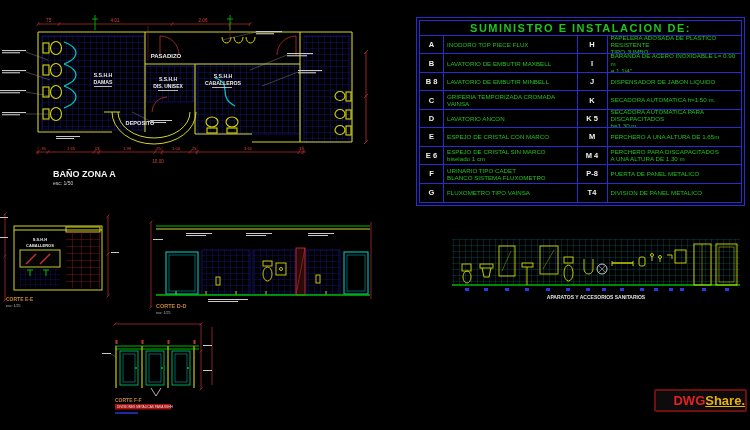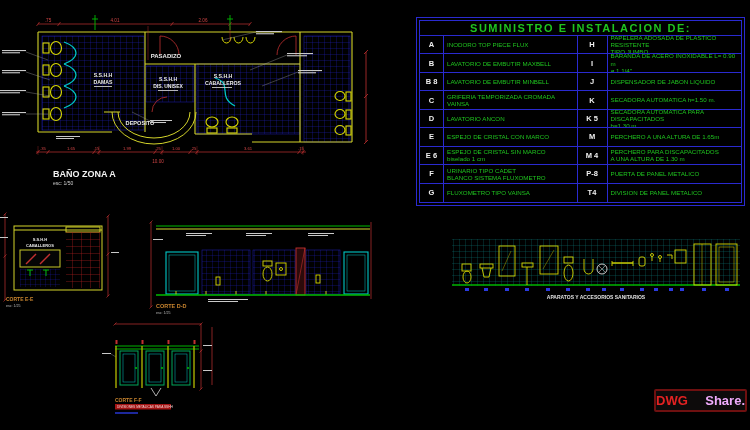--- a/index.html
+++ b/index.html
@@ -20,24 +20,24 @@
         box-sizing:border-box;overflow:hidden;}
   .cell.last-col{border-right:none;}
   .cell.last-row{border-bottom:none;}
   .key{display:flex;align-items:center;justify-content:center;color:#efefef;
        font-size:7.5px;font-weight:bold;}
   .desc{display:flex;align-items:center;color:#1fc41f;font-size:6.2px;line-height:7.2px;
         padding:1px 3px;white-space:pre-line;}
   
   .watermark{position:absolute;left:654px;top:389px;width:93px;height:23px;
              border:2px solid #6e1010;border-radius:2px;background:#0d0b0b;
-             display:flex;align-items:center;justify-content:space-between;
+             display:flex;align-items:center;justify-content:flex-end;
              font-size:13px;font-weight:bold;box-sizing:border-box;}
   .wm-dwg{color:#e32222;}
-  .wm-share{color:#f0abfc;}
+  .wm-share{color:#eab308;text-decoration:underline;}
 </style>
 </head>
 <body>
 
 <div class="canvas">
 
   <svg class="abs" style="left:0;top:0" width="412" height="216" viewBox="0 0 412 216">
     <defs>
       <pattern id="bg" width="6" height="6" patternUnits="userSpaceOnUse">
         <path d="M6 0 L0 0 0 6" fill="none" stroke="#1d1db5" stroke-width="0.6"></path>

